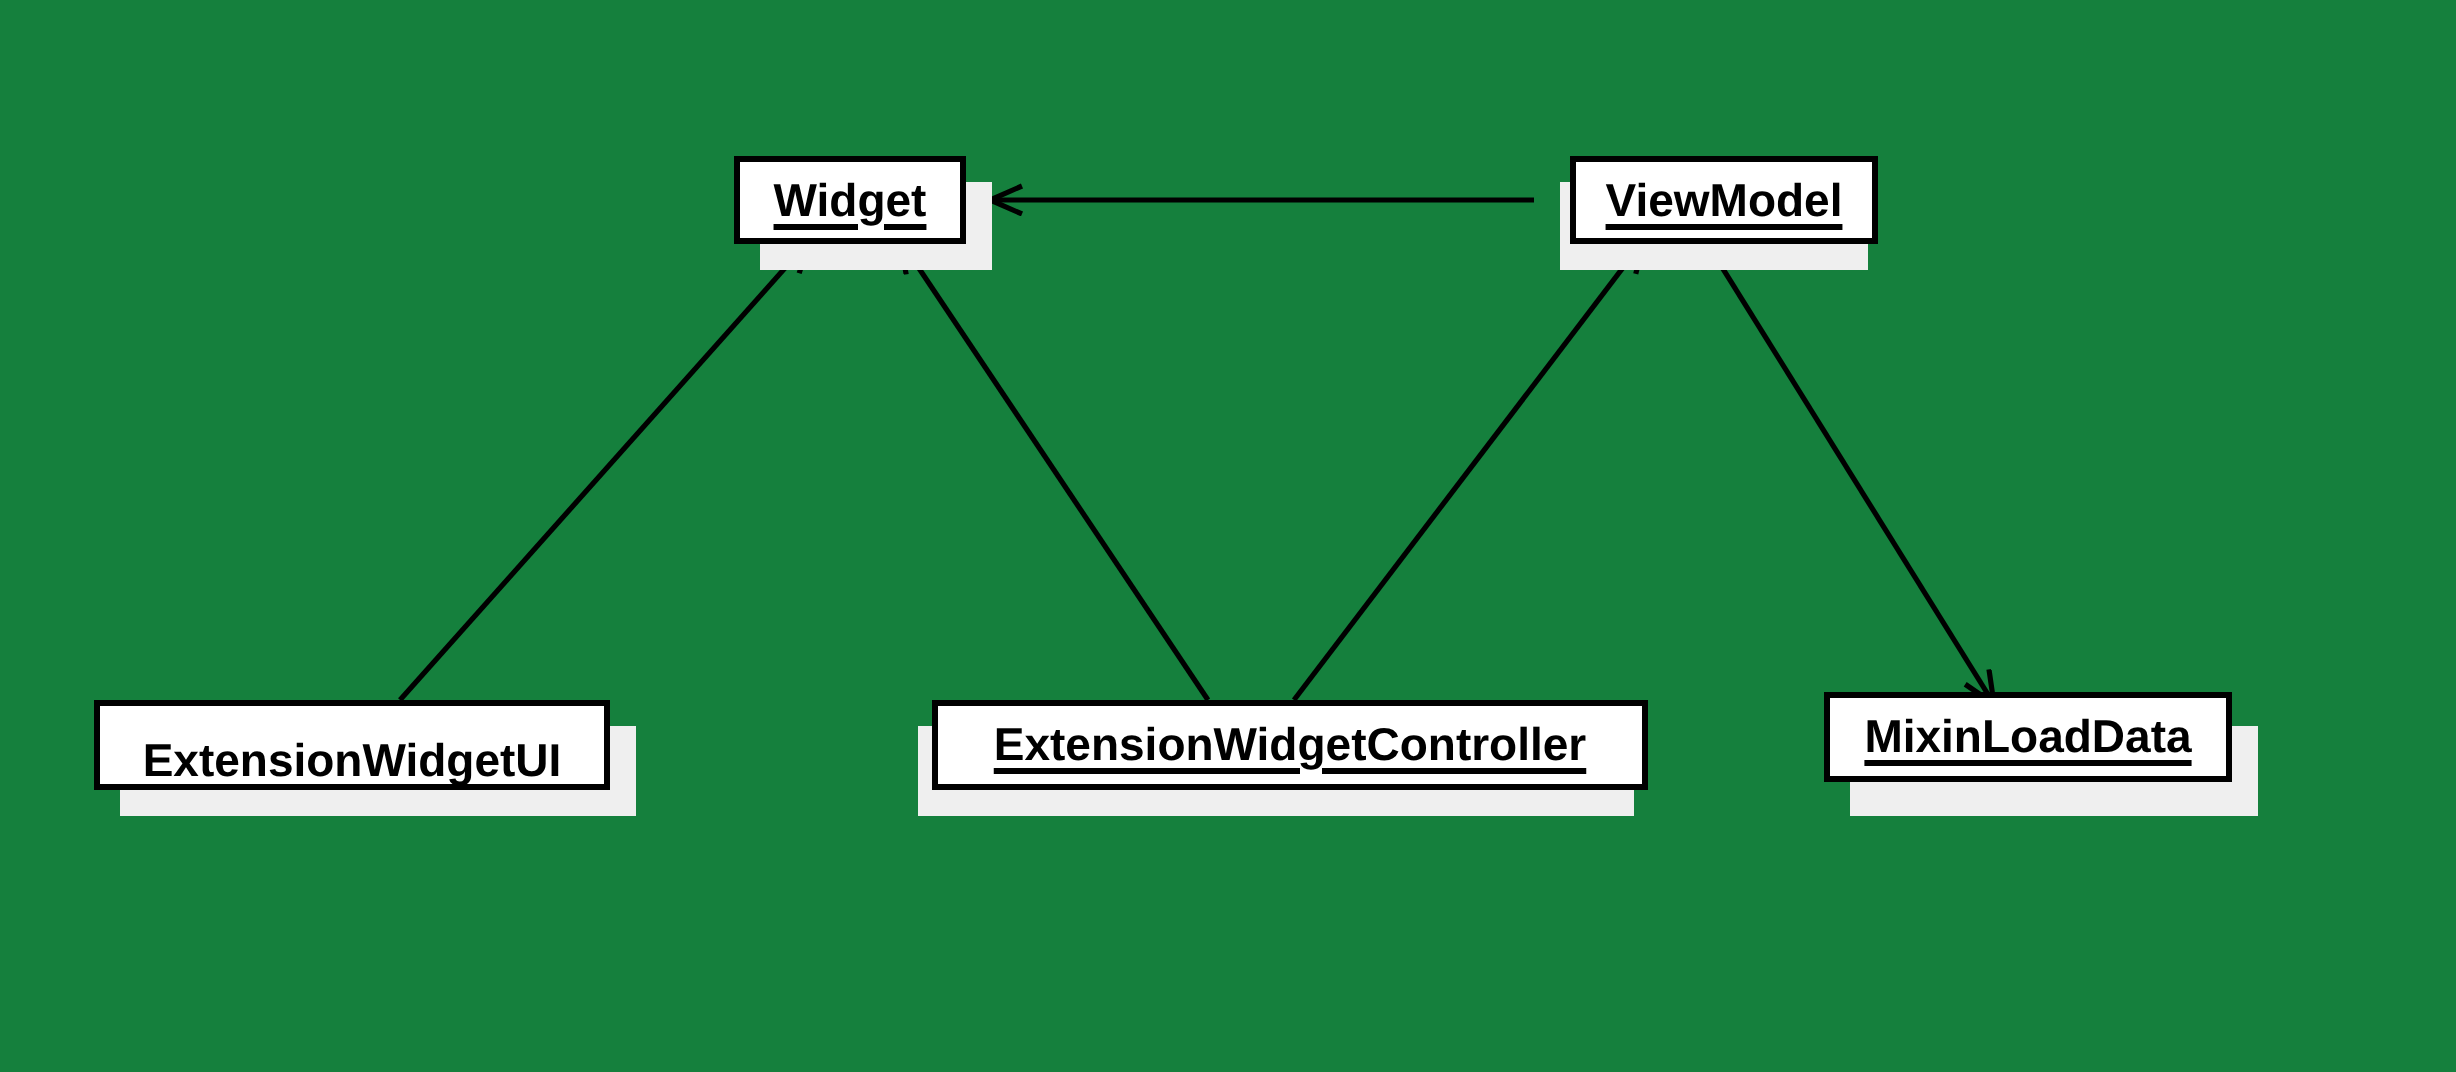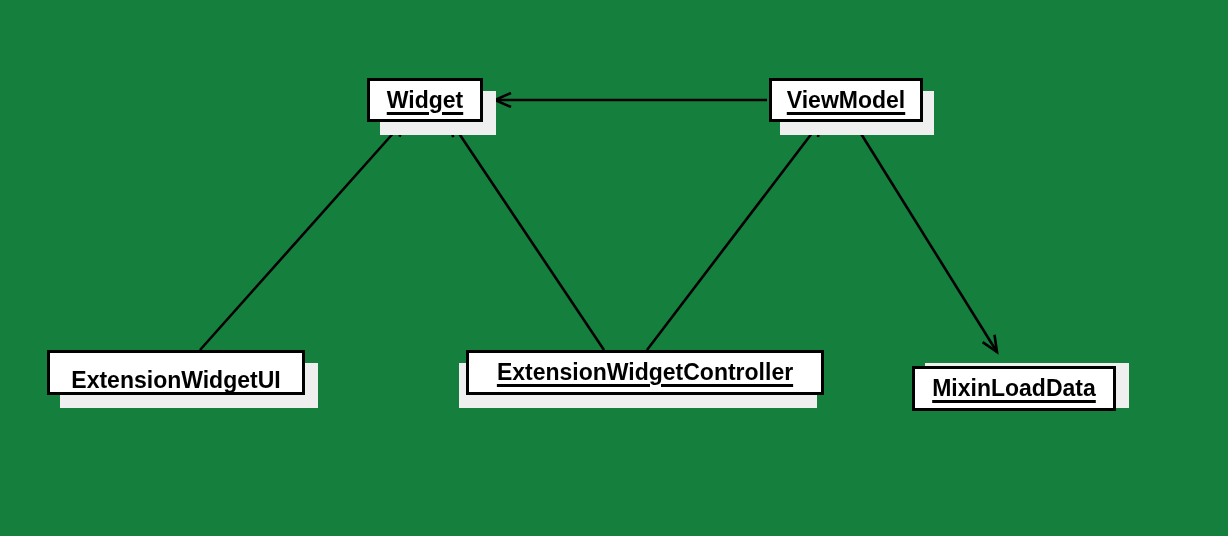--- a/index.html
+++ b/index.html
@@ -79,29 +79,29 @@
       <line x1="604" y1="350" x2="450" y2="120"></line>
       <line x1="647" y1="350" x2="822" y2="120"></line>
       <line x1="855" y1="124" x2="997" y2="352"></line>
     </g>
   </svg>
 
   <div class="uml-class" style="left:367px; top:78px; width:116px; height:44px;">
     <span class="uml-class-name">Widget</span>
   </div>
 
-  <div class="uml-class" style="left:769px; top:78px; width:154px; height:44px;">
+  <div class="uml-class" style="left:785px; top:78px; width:154px; height:44px;">
     <span class="uml-class-name">ViewModel</span>
   </div>
 
   <div class="uml-class" style="left:47px; top:350px; width:258px; height:45px;align-items:flex-end;">
     <span class="uml-class-name">ExtensionWidgetUI</span>
   </div>
 
   <div class="uml-class" style="left:466px; top:350px; width:358px; height:45px;align-items:center;">
     <span class="uml-class-name">ExtensionWidgetController</span>
   </div>
 
-  <div class="uml-class" style="left:912px; top:366px; width:204px; height:45px;">
+  <div class="uml-class" style="left:912px; top:346px; width:204px; height:45px;">
     <span class="uml-class-name">MixinLoadData</span>
   </div>
 
 </div>
 
 </body></html>

